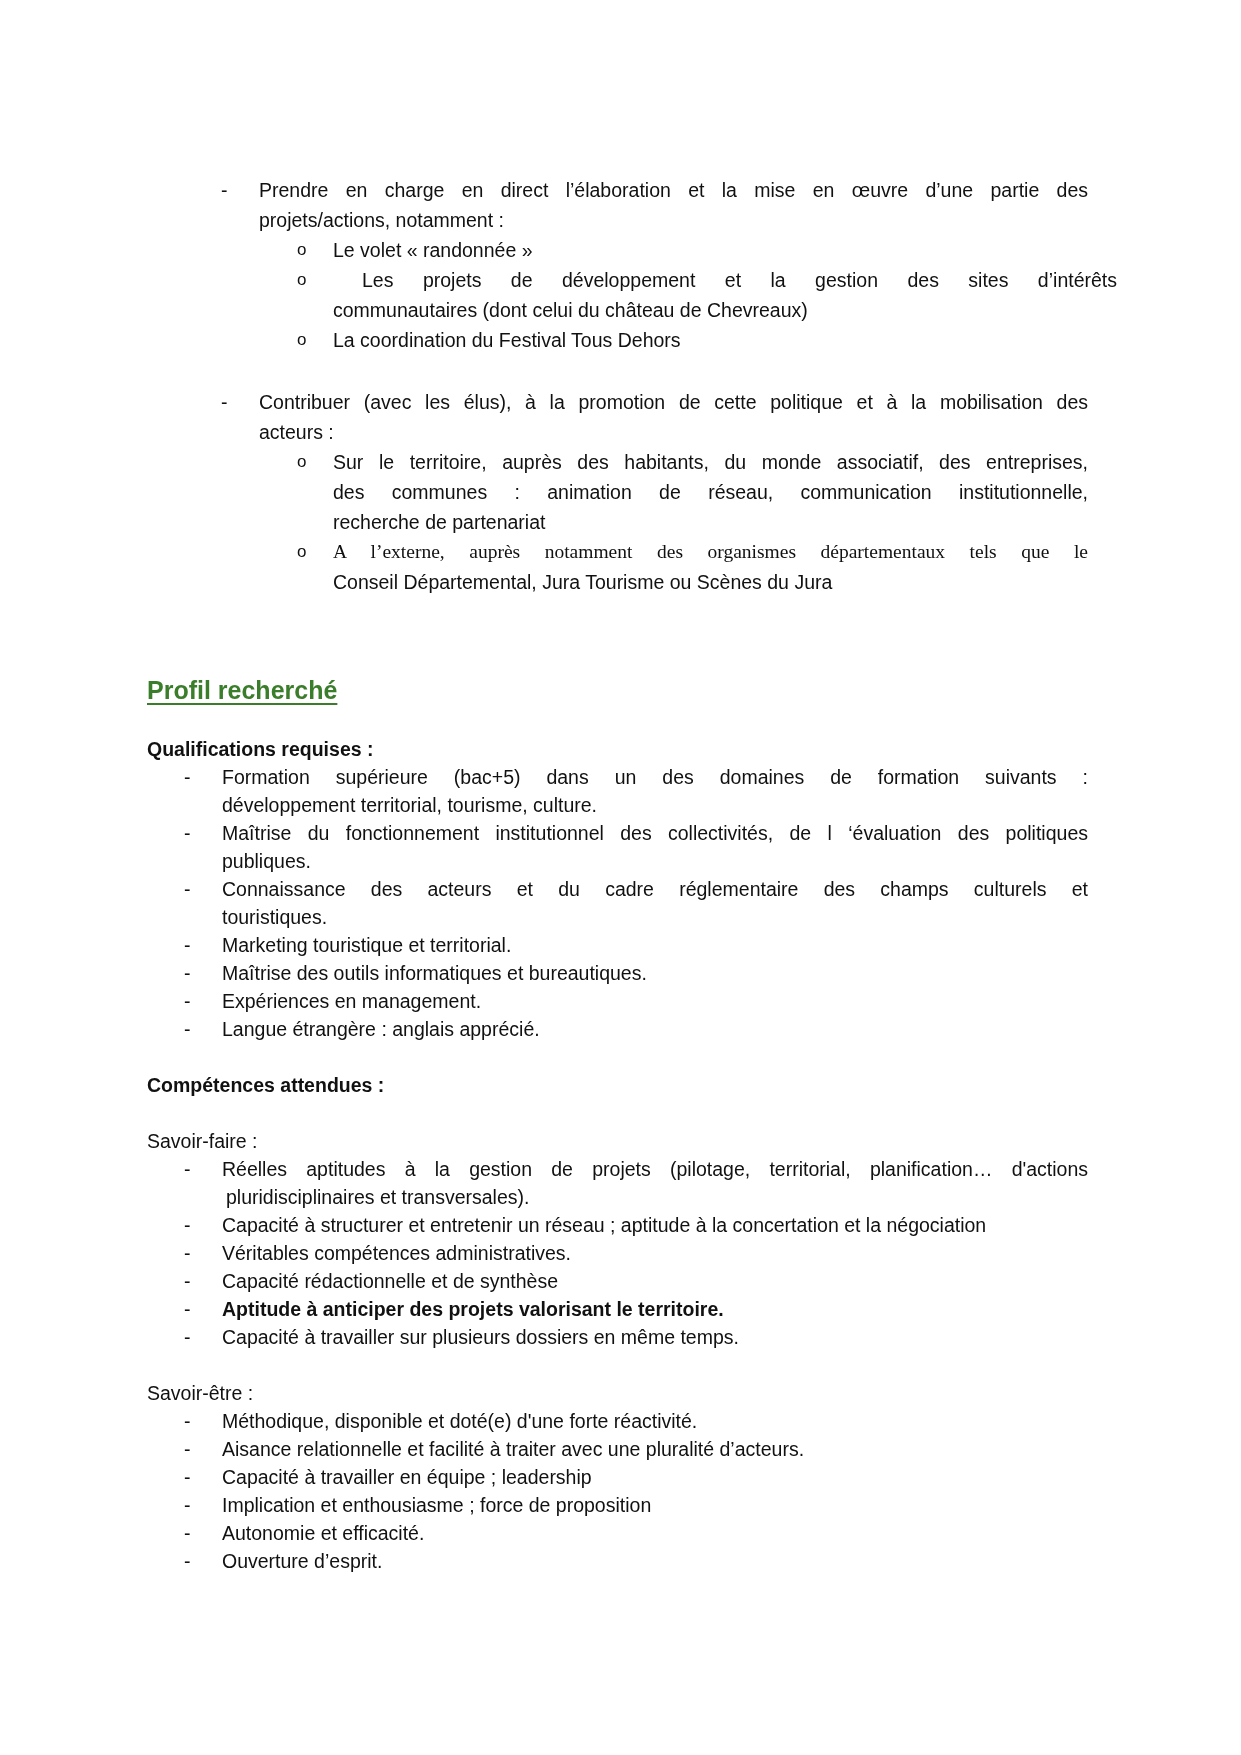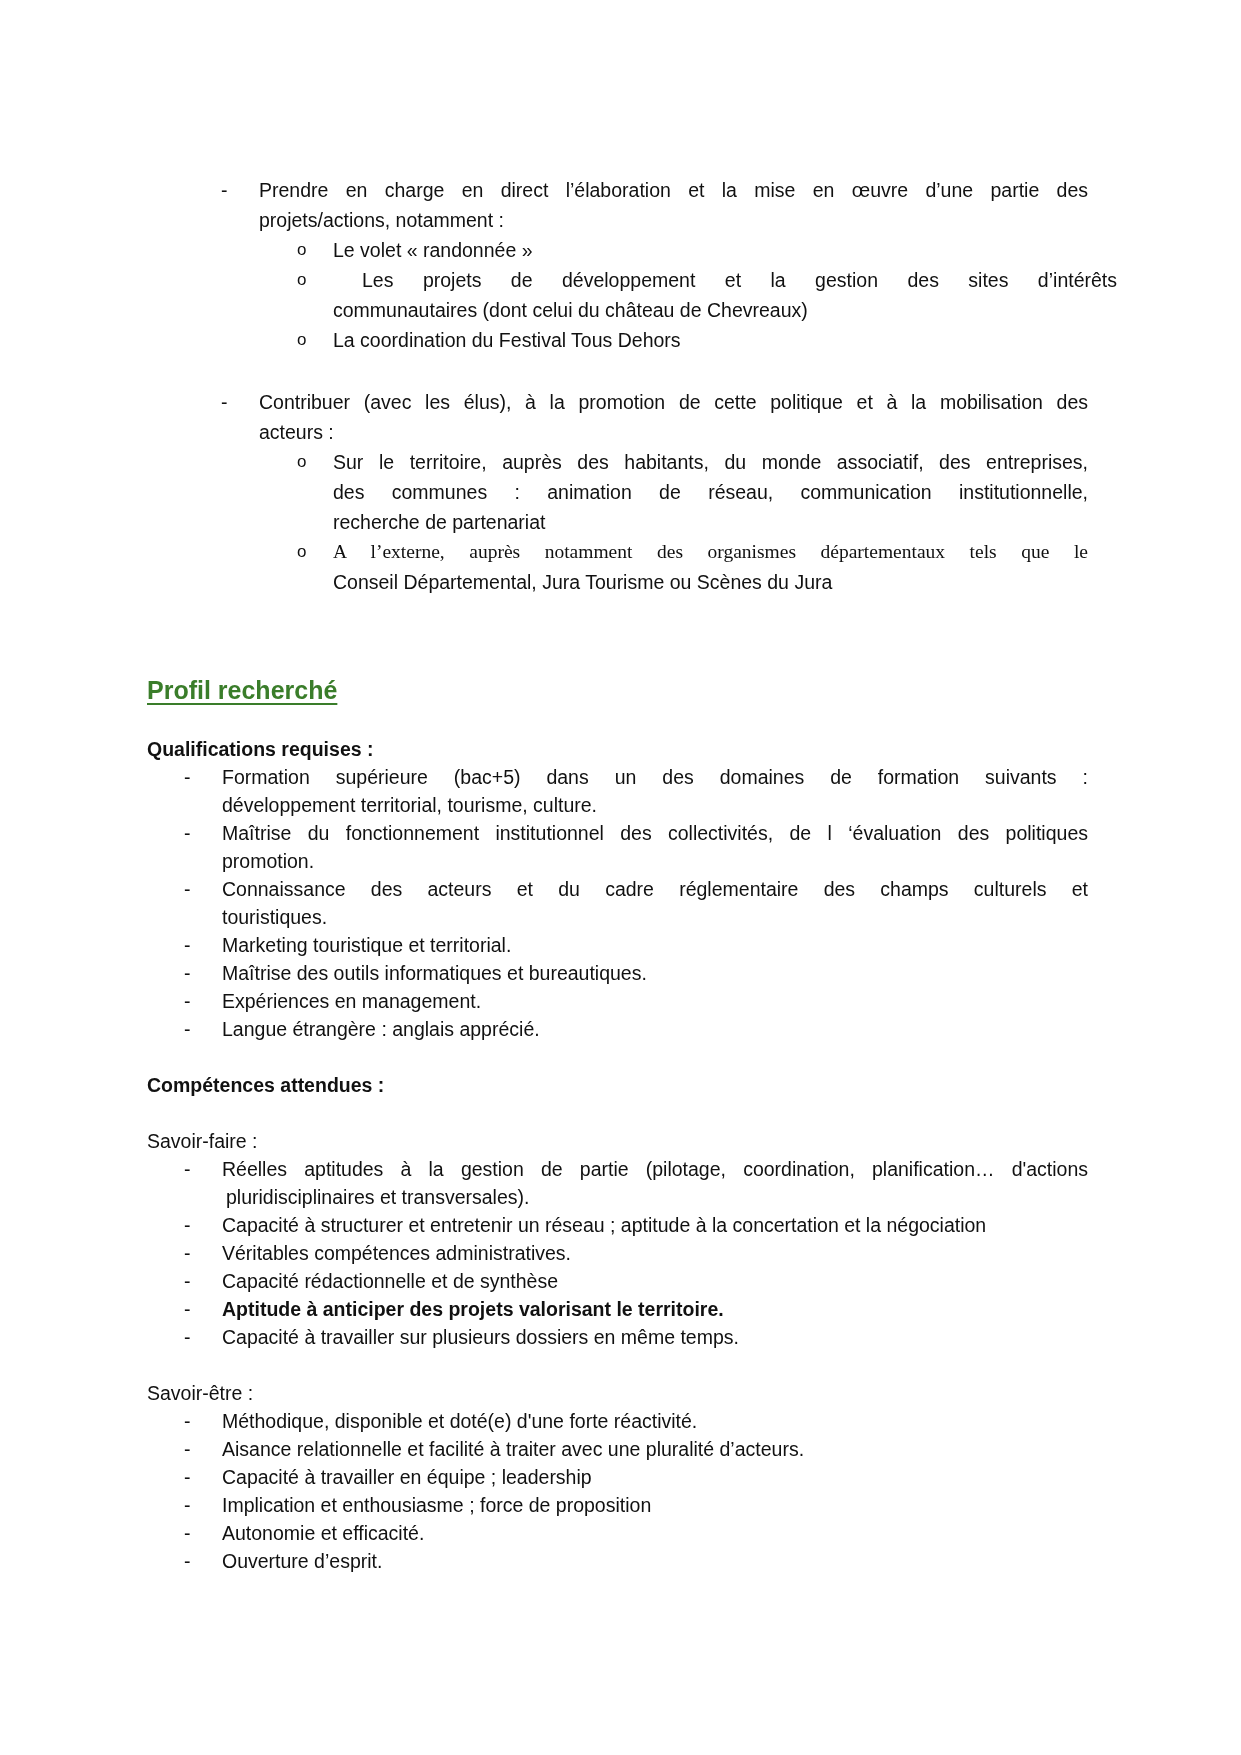--- a/index.html
+++ b/index.html
@@ -98,21 +98,21 @@
 
   <div>
     <span class="line bold" style="left:147px; top:735px;">Qualifications requises :</span>
 
     <span class="dash" style="left:184px; top:763px;">-</span>
     <span class="line justify" style="left:222px; top:763px; width:866px;">Formation supérieure (bac+5) dans un des domaines de formation suivants :</span>
     <span class="line" style="left:222px; top:791px;">développement territorial, tourisme, culture.</span>
 
     <span class="dash" style="left:184px; top:819px;">-</span>
     <span class="line justify" style="left:222px; top:819px; width:866px;">Maîtrise du fonctionnement institutionnel des collectivités, de l ‘évaluation des politiques</span>
-    <span class="line" style="left:222px; top:847px;">promotion.</span>
+    <span class="line" style="left:222px; top:847px;">publiques.</span>
 
     <span class="dash" style="left:184px; top:875px;">-</span>
     <span class="line justify" style="left:222px; top:875px; width:866px;">Connaissance des acteurs et du cadre réglementaire des champs culturels et</span>
     <span class="line" style="left:222px; top:903px;">touristiques.</span>
 
     <span class="dash" style="left:184px; top:931px;">-</span>
     <span class="line" style="left:222px; top:931px;">Marketing touristique et territorial.</span>
 
     <span class="dash" style="left:184px; top:959px;">-</span>
     <span class="line" style="left:222px; top:959px;">Maîtrise des outils informatiques et bureautiques.</span>
@@ -123,21 +123,21 @@
     <span class="dash" style="left:184px; top:1015px;">-</span>
     <span class="line" style="left:222px; top:1015px;">Langue étrangère : anglais apprécié.</span>
   </div>
 
   <div>
     <span class="line bold" style="left:147px; top:1071px;">Compétences attendues :</span>
 
     <span class="line" style="left:147px; top:1127px;">Savoir-faire :</span>
 
     <span class="dash" style="left:184px; top:1155px;">-</span>
-    <span class="line justify" style="left:222px; top:1155px; width:866px;">Réelles aptitudes à la gestion de partie (pilotage, coordination, planification… d'actions</span>
+    <span class="line justify" style="left:222px; top:1155px; width:866px;">Réelles aptitudes à la gestion de projets (pilotage, territorial, planification… d'actions</span>
     <span class="line" style="left:226px; top:1183px;">pluridisciplinaires et transversales).</span>
 
     <span class="dash" style="left:184px; top:1211px;">-</span>
     <span class="line" style="left:222px; top:1211px;">Capacité à structurer et entretenir un réseau ; aptitude à la concertation et la négociation</span>
 
     <span class="dash" style="left:184px; top:1239px;">-</span>
     <span class="line" style="left:222px; top:1239px;">Véritables compétences administratives.</span>
 
     <span class="dash" style="left:184px; top:1267px;">-</span>
     <span class="line" style="left:222px; top:1267px;">Capacité rédactionnelle et de synthèse</span>

